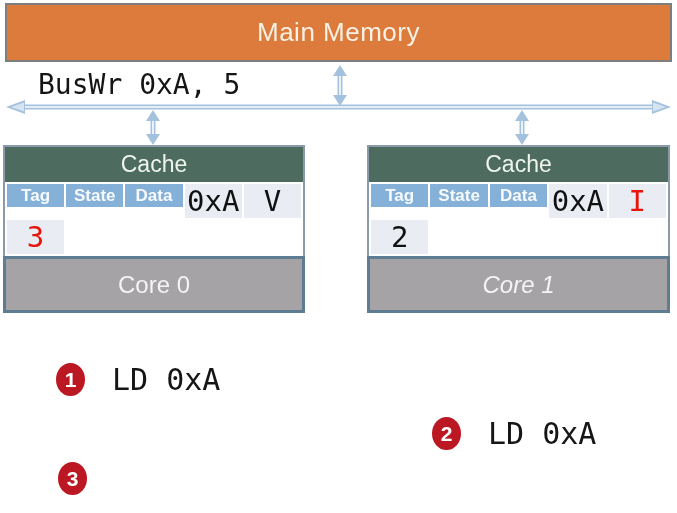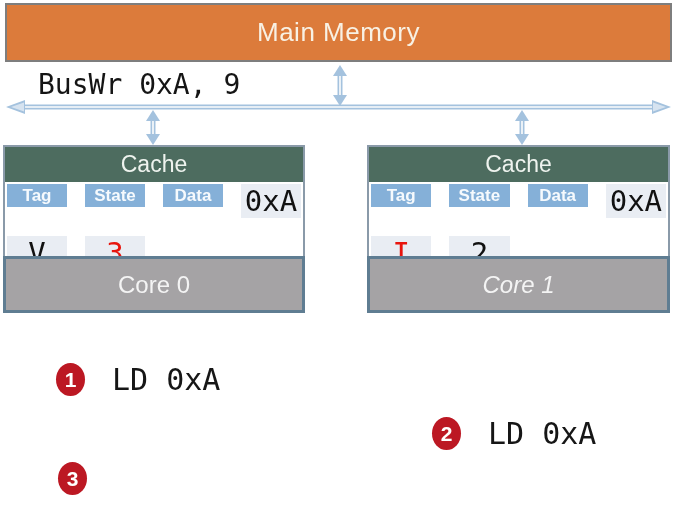--- a/index.html
+++ b/index.html
@@ -30,21 +30,21 @@
     border:2px solid var(--cache-border,#8a9aa9); background:#22c55e;
   }
   .cache-0 { left:3px;  width:302px; }
   .cache-1 { left:367px; width:303px; }
   .cache-title {
     height:35px; background:var(--cache-header-green,#4d6c5f);
     color:#eef3ee; font-size:23px;
     display:flex; align-items:center; justify-content:center;
   }
   .cache-grid {
-    display:grid; grid-template-columns:1fr 1fr 1fr 1fr; gap:18px; padding:2px;
+    display:grid; grid-template-columns:1fr 1fr 1fr 1fr 1fr; gap:2px; padding:2px;
     background:#ffffff;
   }
   .colh {
     height:23px; background:var(--column-blue,#85b0d8);
     color:#f6fafd; font-weight:bold; font-size:17px;
     display:flex; align-items:center; justify-content:center;
   }
   .cellv {
     height:34px; background:var(--value-row-bg,#e9edf3);
     font-family:"DejaVu Sans Mono", monospace; font-size:29px; color:#111111;
@@ -110,21 +110,21 @@
     <line class="wire-inner" x1="522" y1="118" x2="522" y2="137"></line>
     <polygon class="head" points="522,110 515,121 529,121"></polygon>
     <polygon class="head" points="522,145 515,134 529,134"></polygon>
   </g>
 </svg>
 
 <div class="memory">
   <span>Main Memory</span>
 </div>
 
-<div class="bus-label">BusWr 0xA, 9</div>
+<div class="bus-label">BusWr 0xA, 5</div>
 
 <div class="cache cache-0">
   <div class="cache-title">Cache</div>
   <div class="cache-grid">
     <div class="colh">Tag</div>
     <div class="colh">State</div>
     <div class="colh">Data</div>
     <div class="cellv">0xA</div>
     <div class="cellv">V</div>
     <div class="cellv hl">3</div>

